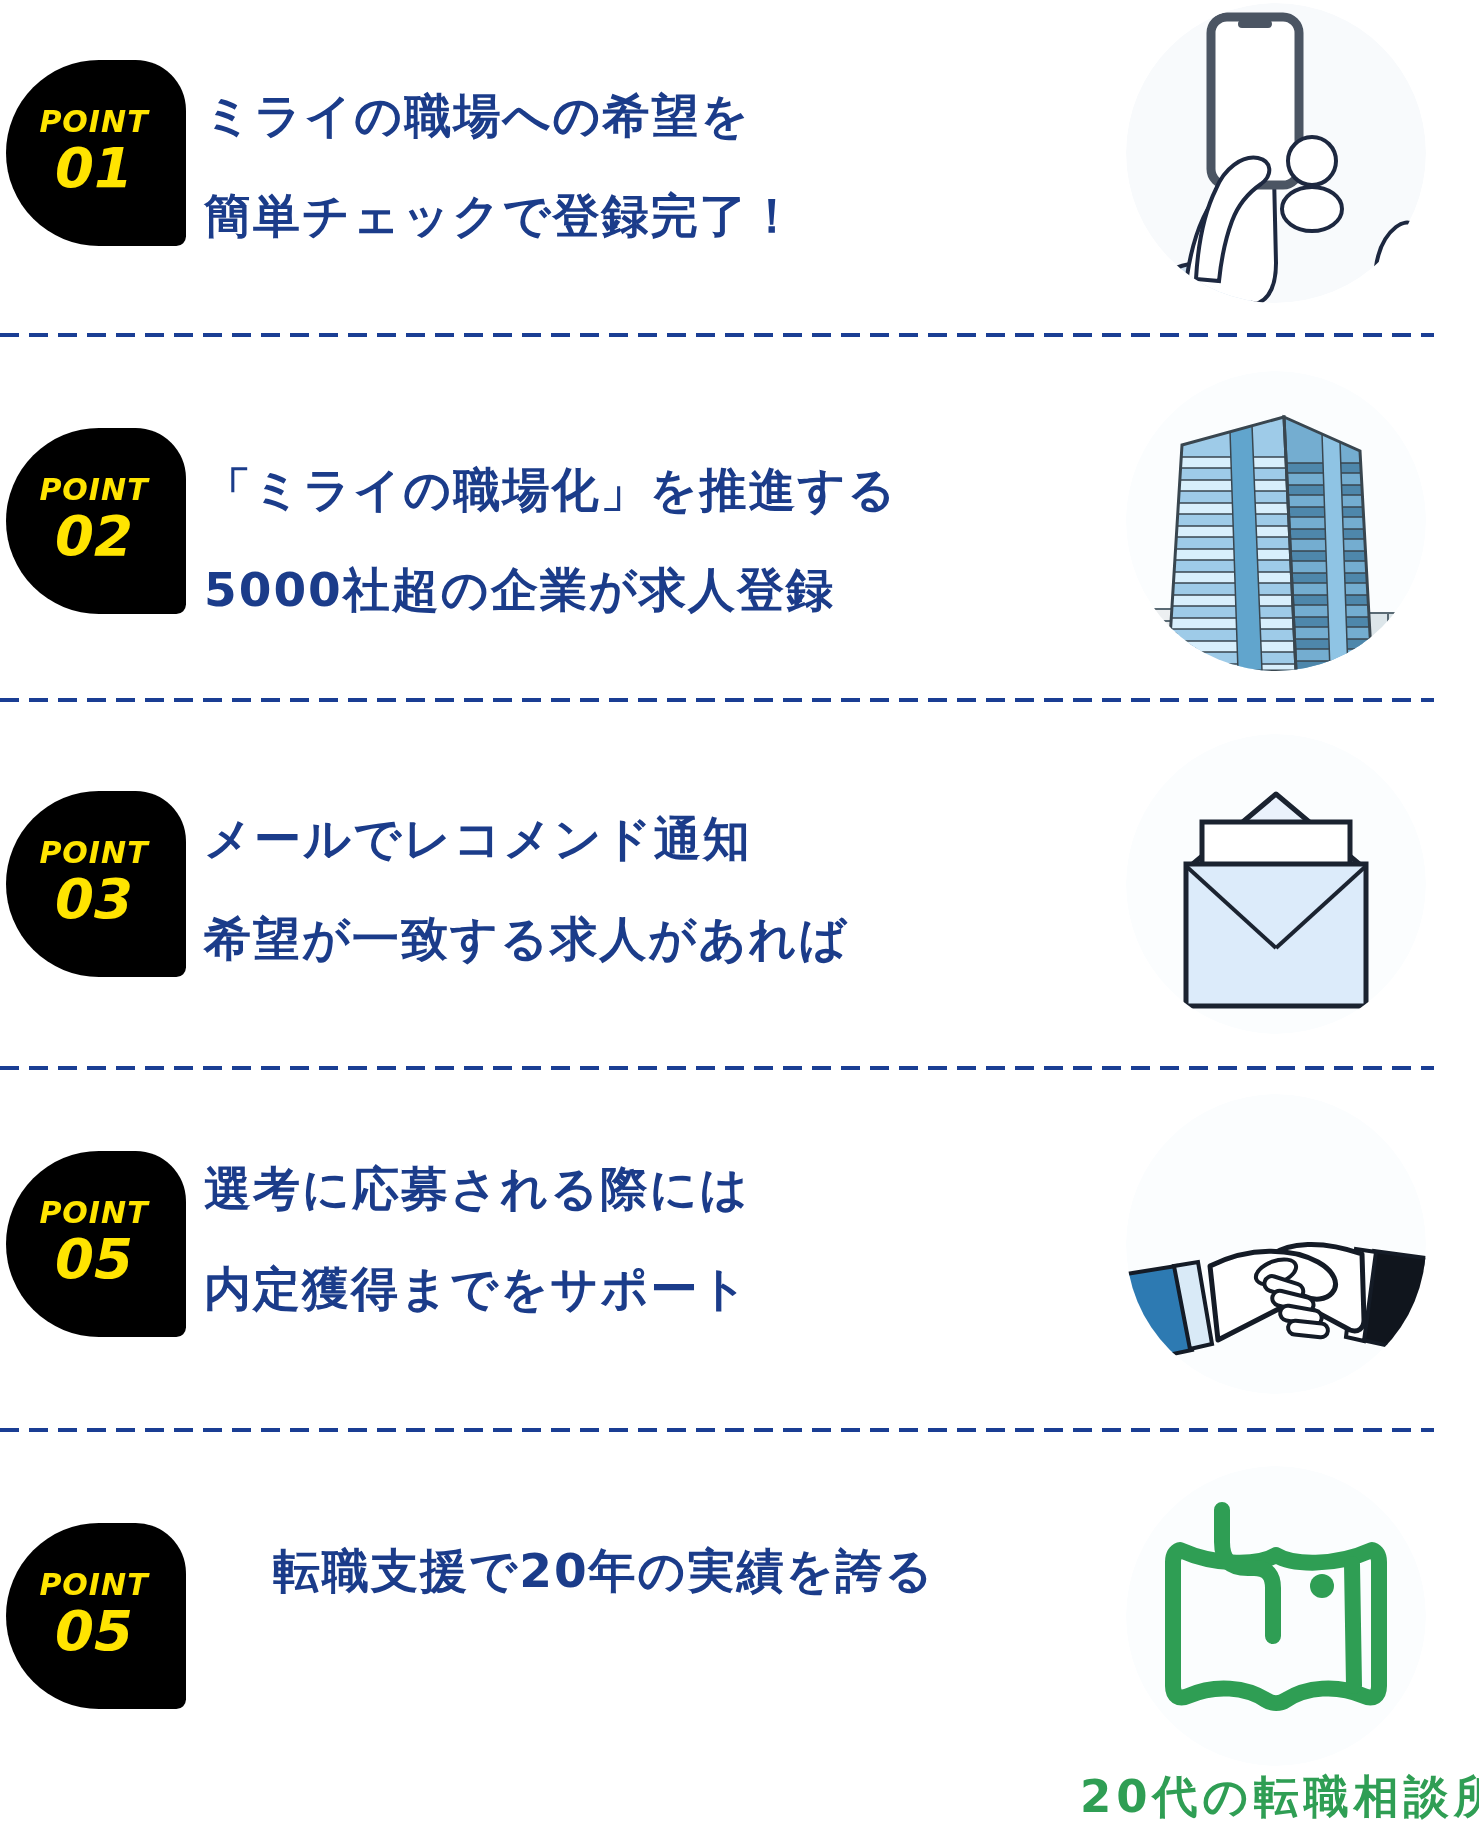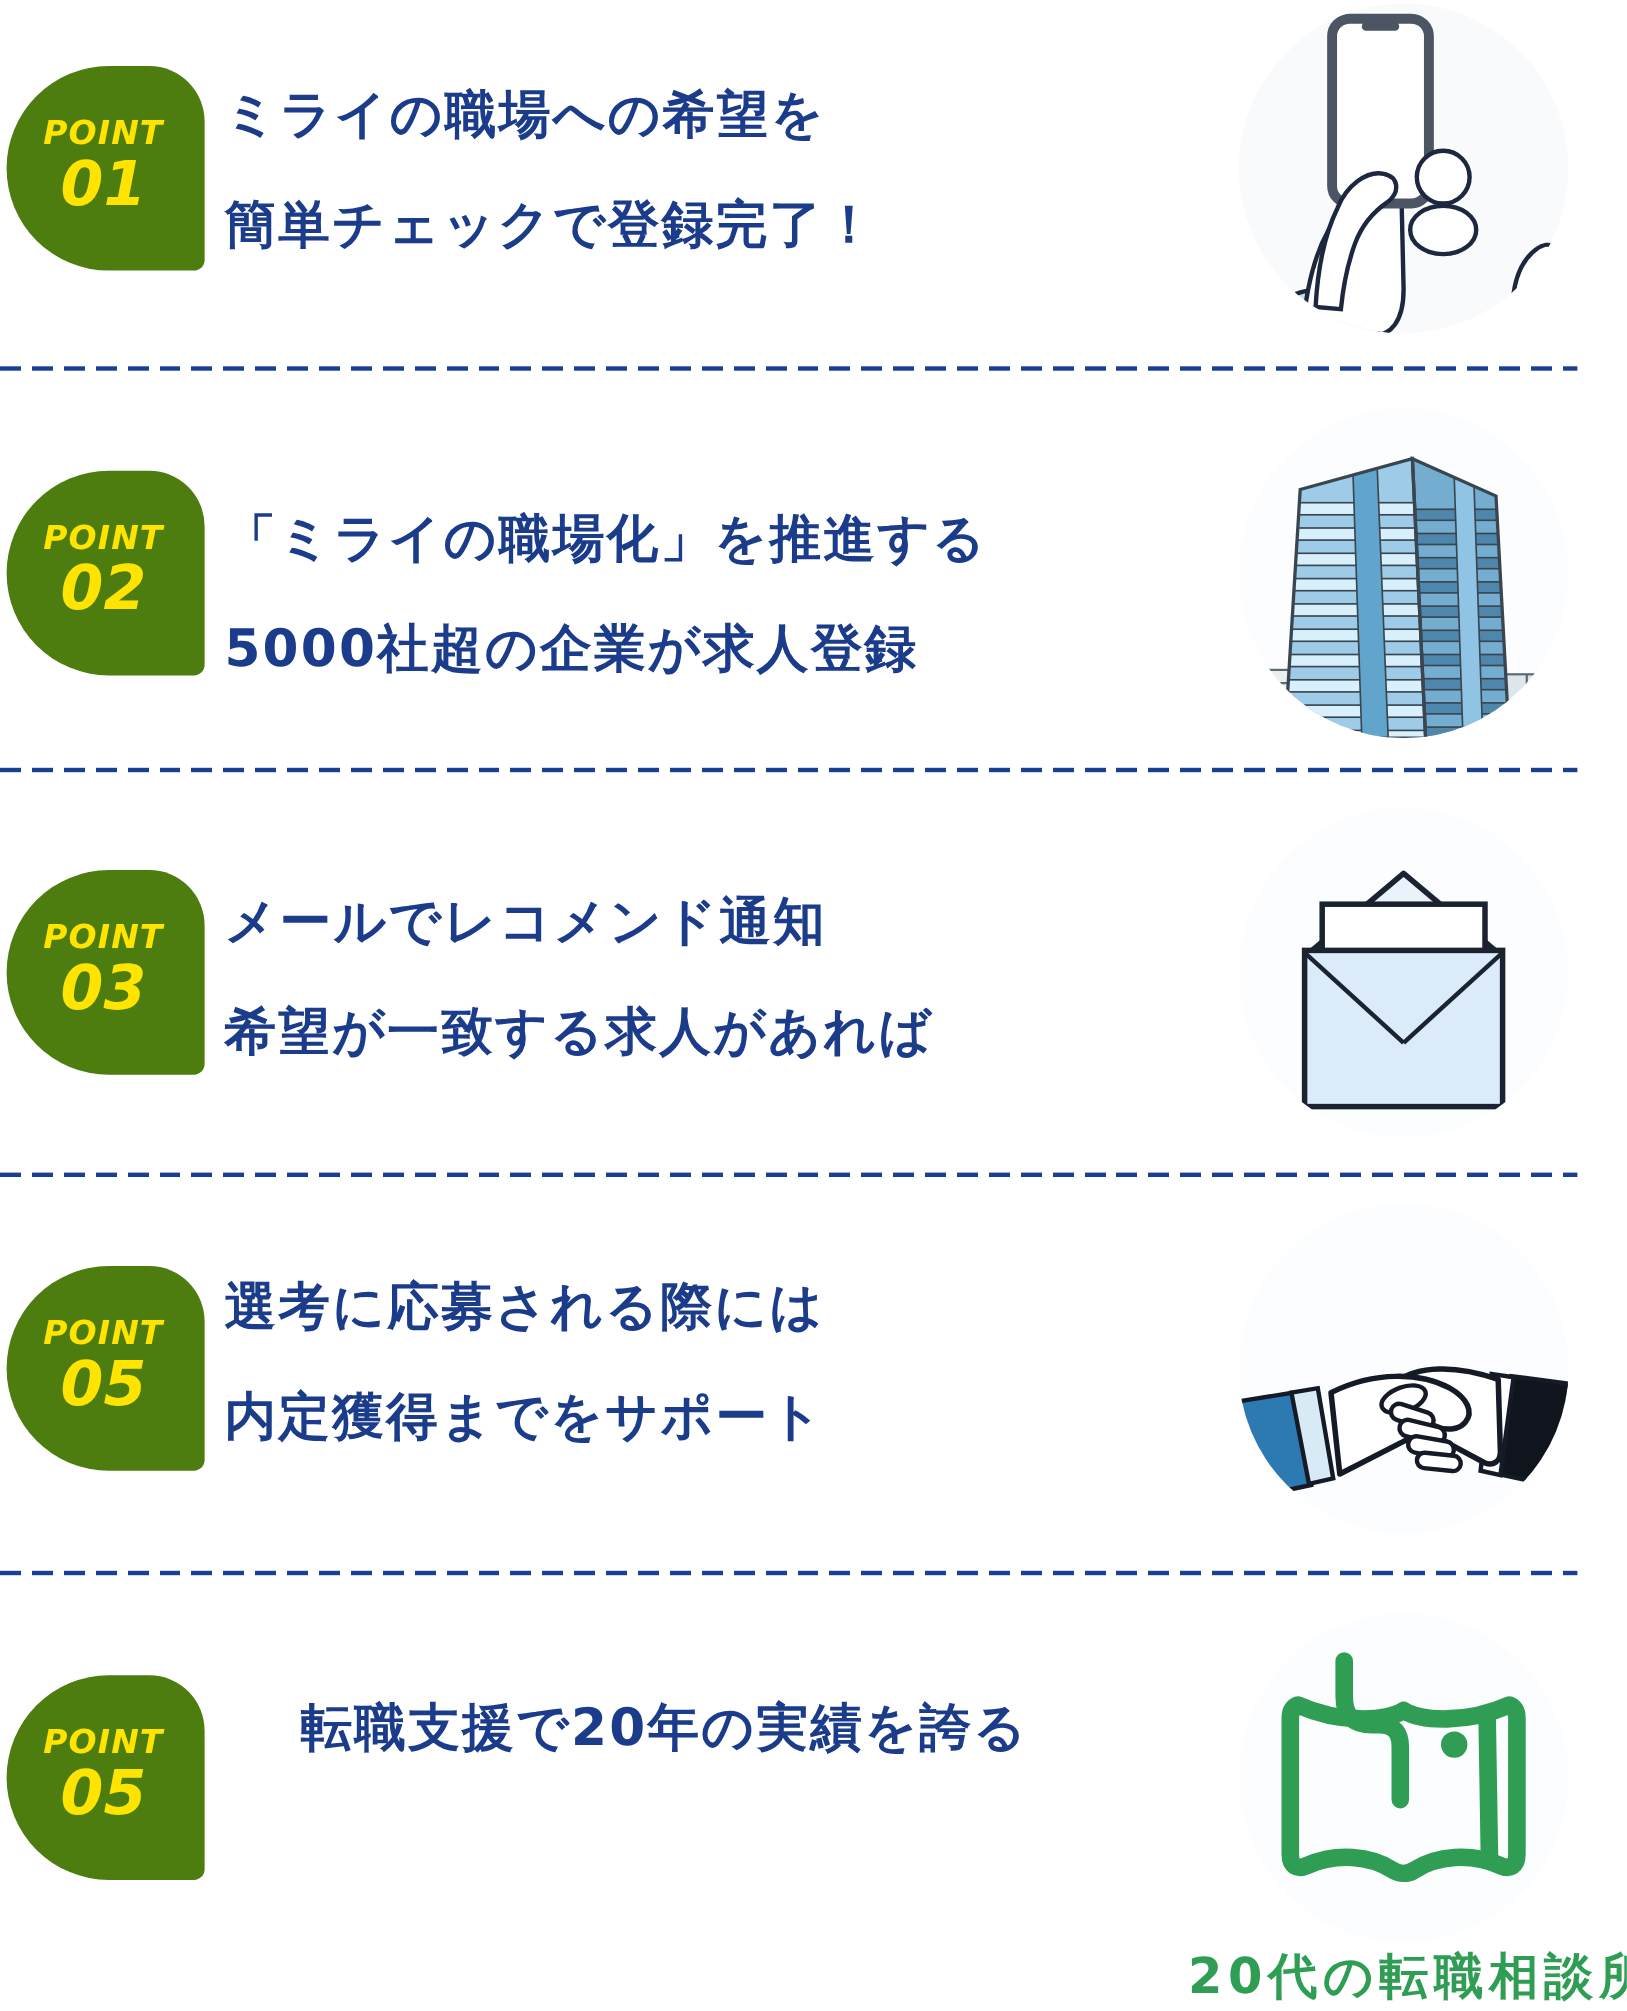--- a/index.html
+++ b/index.html
@@ -9,21 +9,21 @@
     overflow:hidden;
     background:#ffffff;
     font-family:"DejaVu Sans","Liberation Sans",sans-serif;
   }
   
   .point-row{position:absolute;left:0;width:1479px;height:306px;}
   
   .badge{
     position:absolute;left:6px;top:0;
     width:180px;height:186px;
-    background:#4d7c0f;
+    background:#000000;
     border-radius:96px 52px 10px 96px;
     display:flex;flex-direction:column;align-items:center;justify-content:center;
     gap:0;
   }
   .badge .p-label{
     color:#ffe400;font-style:italic;font-weight:700;
     font-size:30px;letter-spacing:1px;line-height:1;
     transform:translateX(-2px);
   }
   .badge .p-num{
@@ -55,21 +55,21 @@
 </head>
 <body>
 
 <div id="stage">
 
   <div class="point-row" style="top:3px;">
     <div class="badge" style="top:57px;">
       <span class="p-label">POINT</span>
       <span class="p-num">01</span>
     </div>
-    <div class="p-text" style="top:52px;">
+    <div class="p-text" style="top:63px;">
       <div>ミライの職場への希望を</div>
       <div>簡単チェックで登録完了！</div>
     </div>
     <div class="p-icon" style="top:0;">
       <svg viewBox="0 0 300 300">
         <defs>
             <clipPath id="clip1">
               <circle cx="150" cy="150" r="150"></circle>
             </clipPath>
           </defs>

